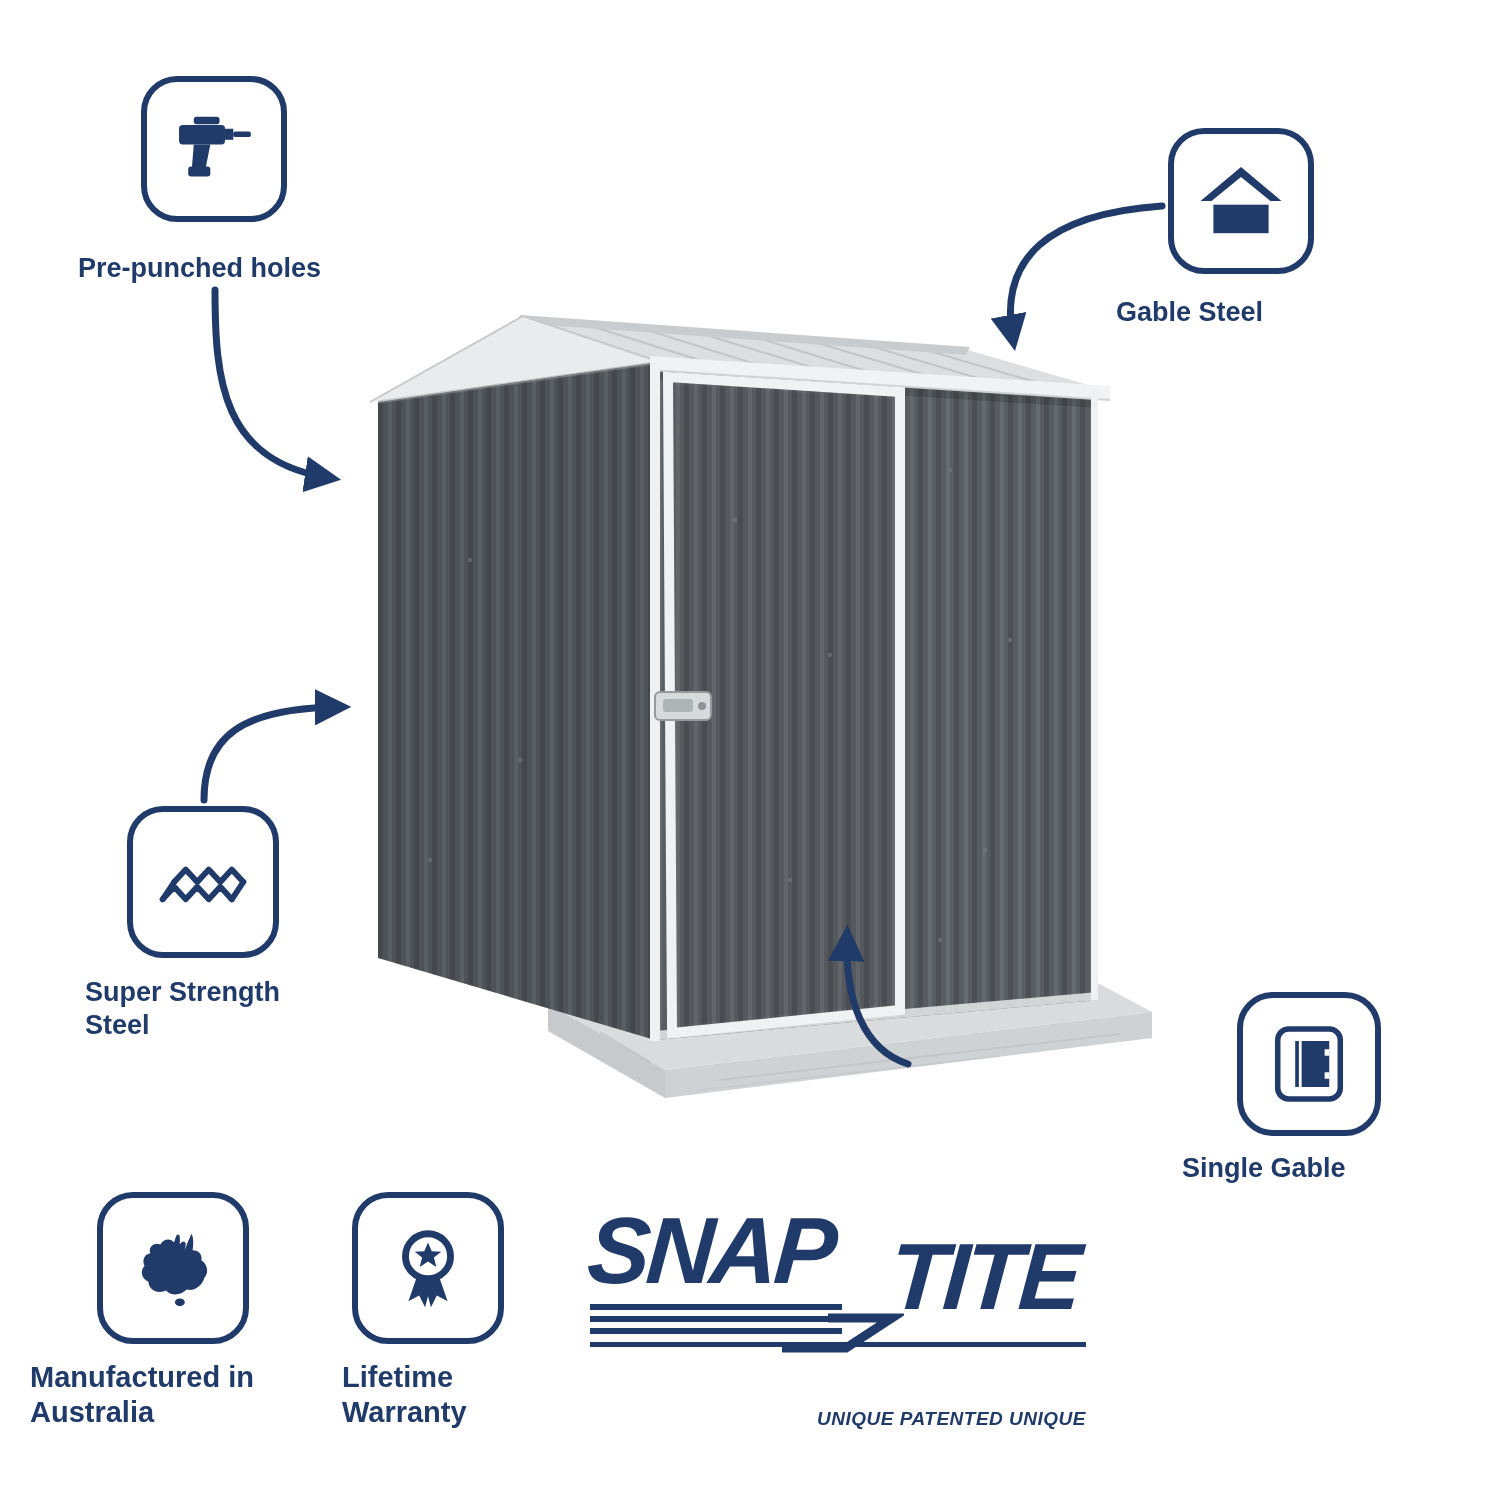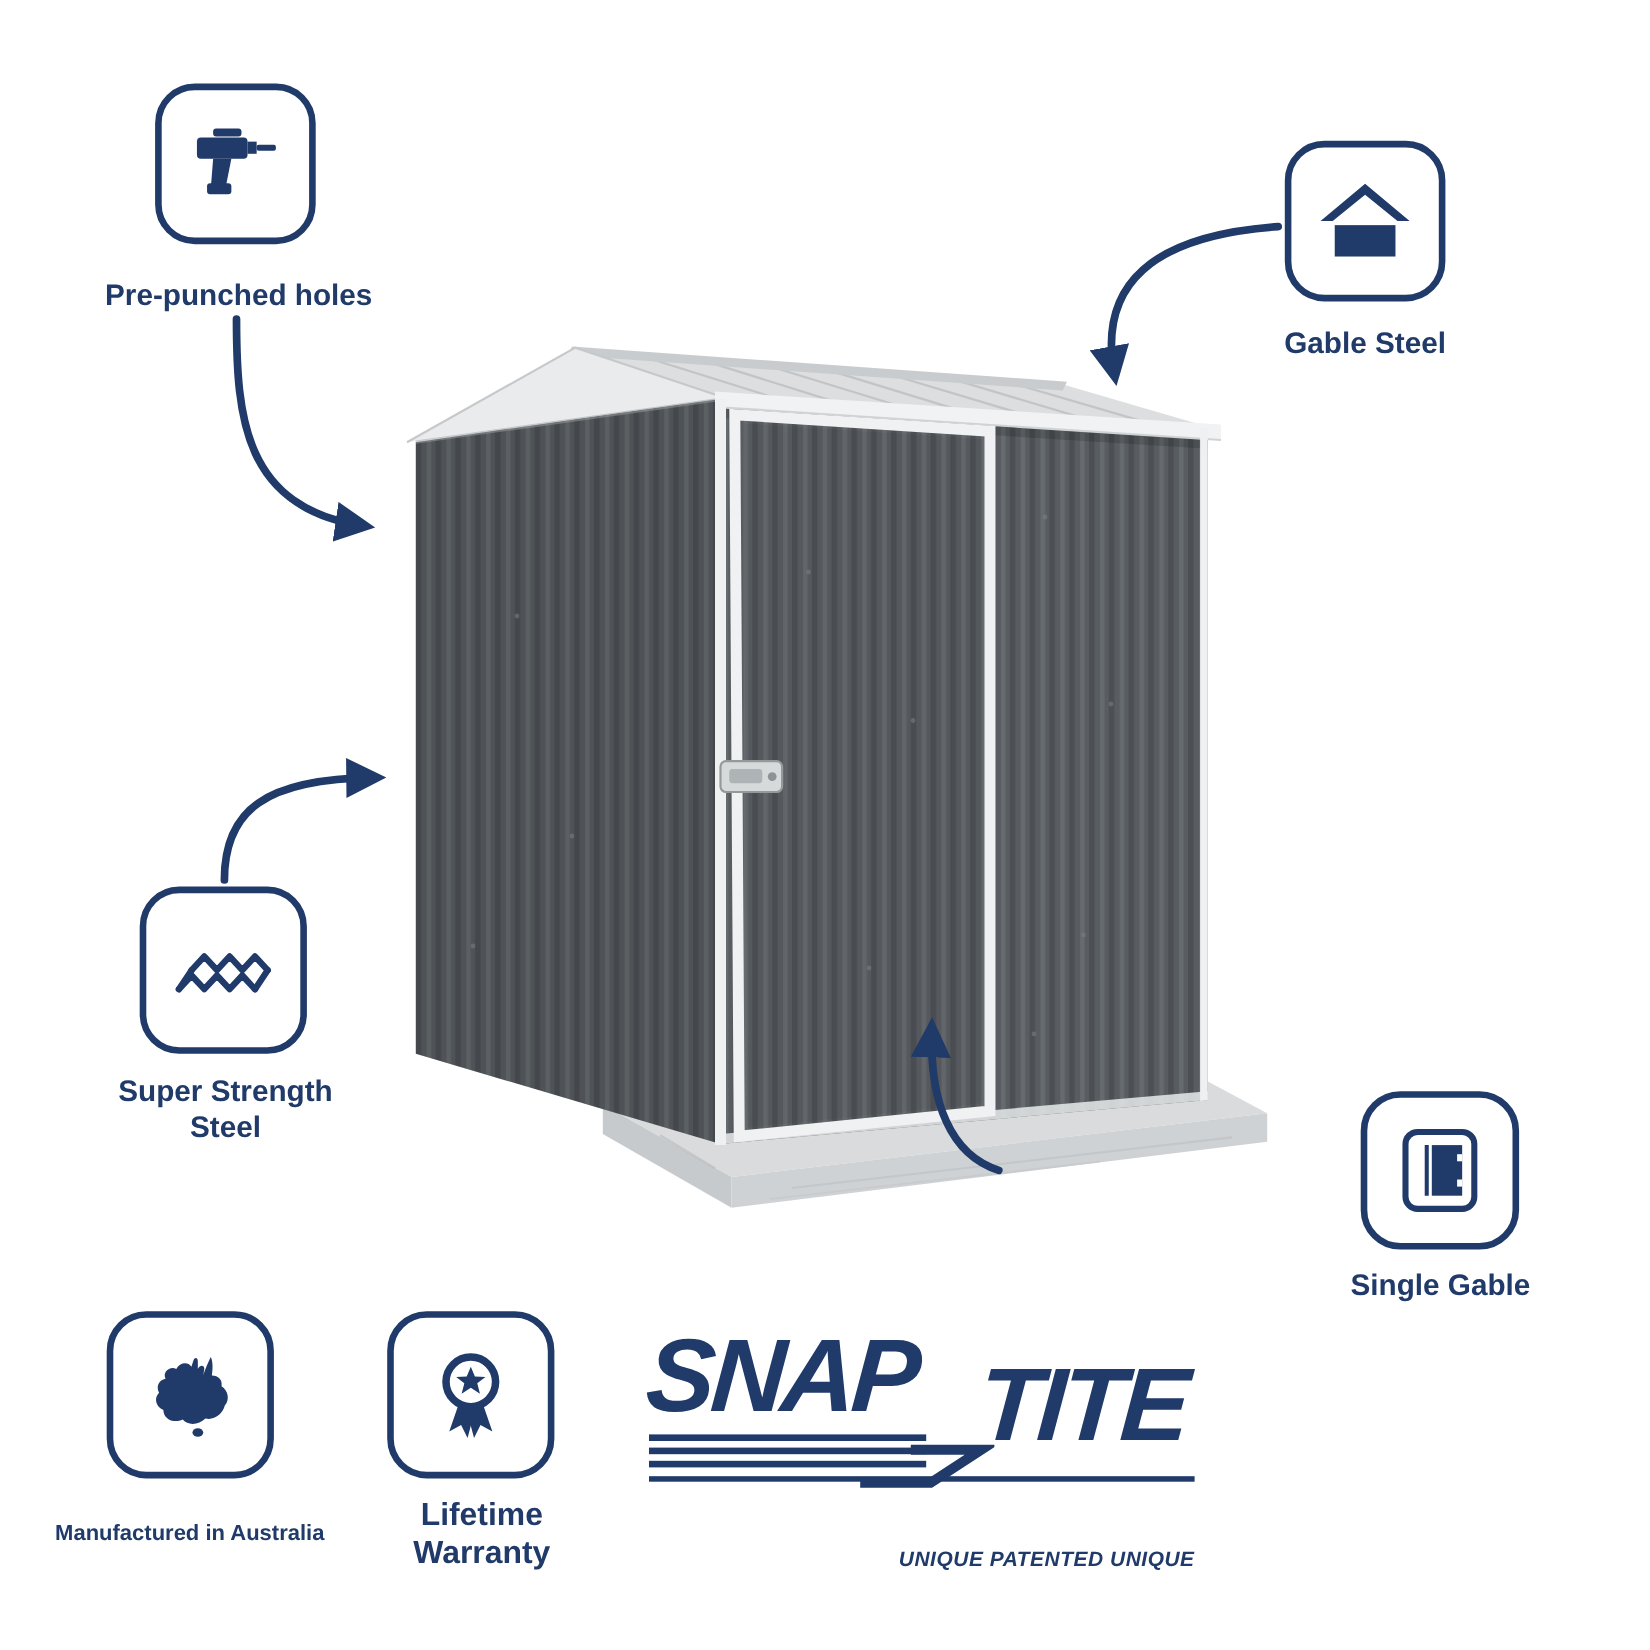--- a/index.html
+++ b/index.html
@@ -7,33 +7,33 @@
     position:relative;width:1500px;height:1500px;background:#ffffff;
     font-family:"Liberation Sans",sans-serif;overflow:hidden;
   }
   #scene{position:absolute;left:0;top:0;}
   .fbox{
     position:absolute;box-sizing:border-box;background:#fff;
     border:6px solid #203a69;border-radius:36px;
     display:flex;align-items:center;justify-content:center;
   }
   .flabel{
-    position:absolute;color:#203a69;font-weight:700;text-align:center;
+    position:absolute;color:#203a69;font-weight:700;
     font-size:27px;line-height:1.22;
   }
   #box-drill{left:141px;top:76px;width:146px;height:146px;}
   #lab-drill{left:78px;top:252px;width:278px;}
   #box-gable{left:1168px;top:128px;width:146px;height:146px;}
   #lab-gable{left:1116px;top:296px;width:250px;}
   #box-steel{left:127px;top:806px;width:152px;height:152px;}
   #lab-steel{left:85px;top:976px;width:240px;}
   #box-door{left:1237px;top:992px;width:144px;height:144px;}
   #lab-door{left:1182px;top:1152px;width:255px;}
   #box-aus{left:97px;top:1192px;width:152px;height:152px;}
-  #lab-aus{left:30px;top:1360px;width:285px;font-size:20px;margin-top:22px;}
+  #lab-aus{left:30px;top:1360px;width:285px;font-size:29px;}
   #box-war{left:352px;top:1192px;width:152px;height:152px;}
   #lab-war{left:342px;top:1360px;width:192px;font-size:29px;}
 
   .logo{position:absolute;left:588px;top:1204px;width:500px;height:240px;color:#203a69;}
   .logo-word{
     position:absolute;font-size:94px;font-weight:700;font-style:italic;
     letter-spacing:-4px;line-height:1;transform:skewX(-4deg);white-space:nowrap;
   }
   #word-snap{left:0;top:0;}
   #word-tite{left:302px;top:26px;}

